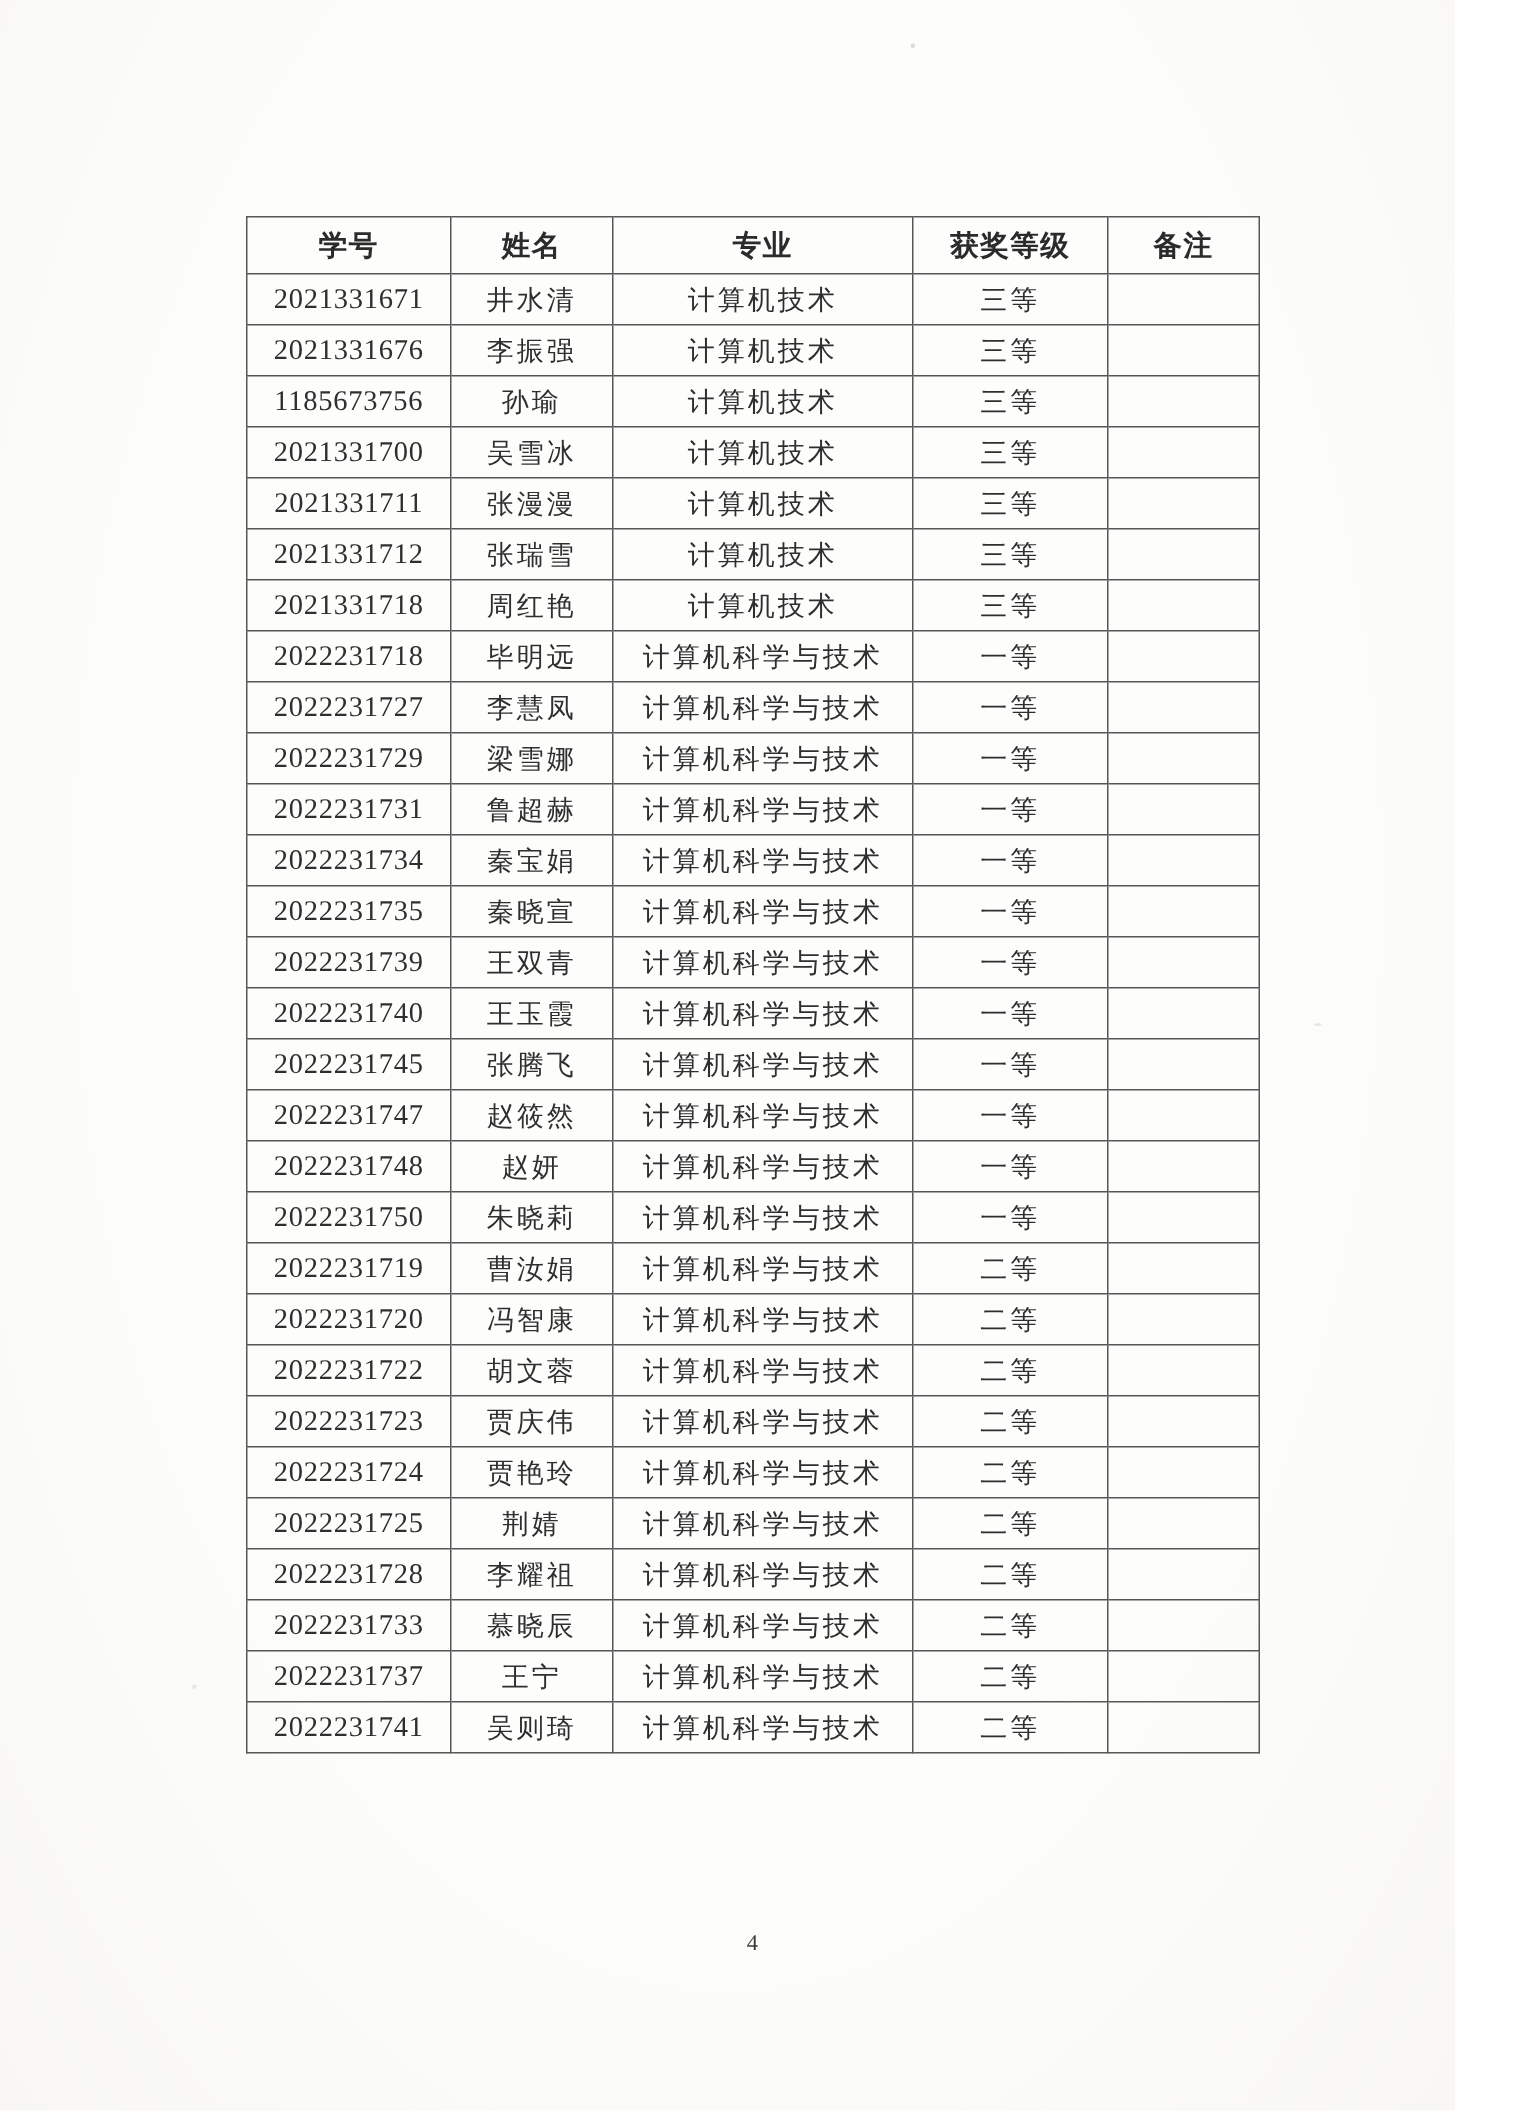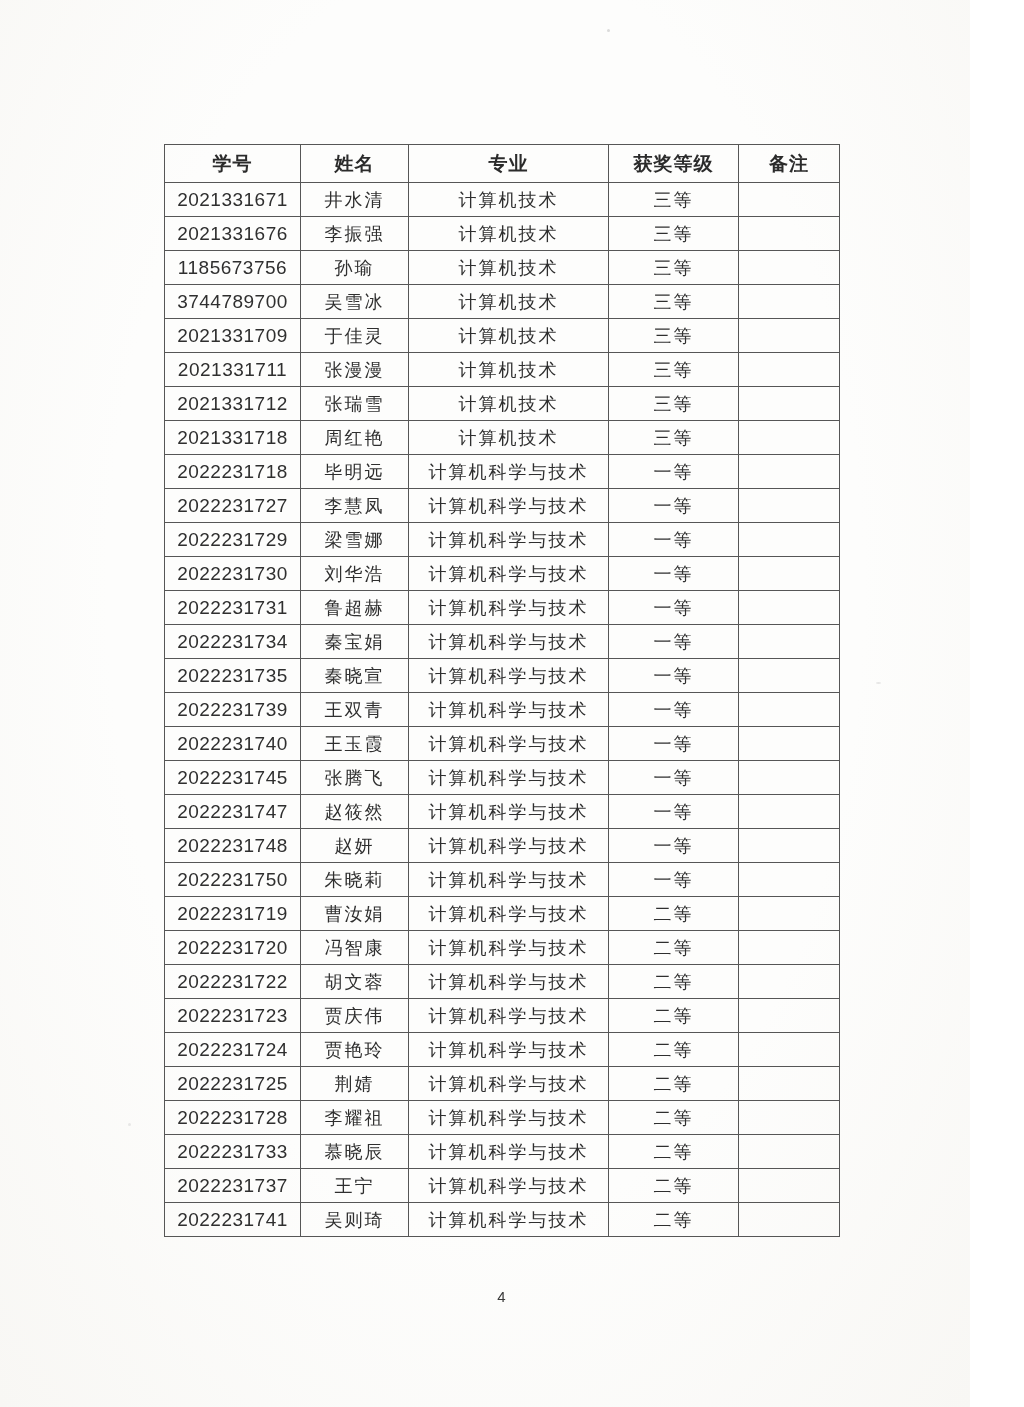--- a/index.html
+++ b/index.html
@@ -1,20 +1,20 @@
 <!DOCTYPE html>
 <html><head>
 <meta charset="utf-8">
 <style>
   html,body{margin:0;padding:0;}
   .page{
     position:relative;
     width:970px;height:1407px;
     background:radial-gradient(ellipse at 50% 42%, #fdfdfc 55%, #f8f7f4 100%);
-    font-family:Liberation Sans, sans-serif;
+    font-family:Liberation Serif, serif;
     color:#2f2f2f;
     overflow:hidden;
   }
   table.award-table{
     position:absolute;left:164px;top:144px;
     border-collapse:collapse;table-layout:fixed;
     background:transparent;
   }
   .award-table th,.award-table td{
     border:1px solid #565656;
@@ -84,29 +84,22 @@
           <td class="c-remark"></td>
         </tr>
         <tr>
           <td class="c-id">1185673756</td>
           <td class="c-name">孙瑜</td>
           <td class="c-major">计算机技术</td>
           <td class="c-award">三等</td>
           <td class="c-remark"></td>
         </tr>
         <tr>
-          <td class="c-id">3744789700</td>
+          <td class="c-id">2021331700</td>
           <td class="c-name">吴雪冰</td>
-          <td class="c-major">计算机技术</td>
-          <td class="c-award">三等</td>
-          <td class="c-remark"></td>
-        </tr>
-        <tr>
-          <td class="c-id">2021331709</td>
-          <td class="c-name">于佳灵</td>
           <td class="c-major">计算机技术</td>
           <td class="c-award">三等</td>
           <td class="c-remark"></td>
         </tr>
         <tr>
           <td class="c-id">2021331711</td>
           <td class="c-name">张漫漫</td>
           <td class="c-major">计算机技术</td>
           <td class="c-award">三等</td>
           <td class="c-remark"></td>
@@ -135,27 +128,20 @@
         <tr>
           <td class="c-id">2022231727</td>
           <td class="c-name">李慧凤</td>
           <td class="c-major">计算机科学与技术</td>
           <td class="c-award">一等</td>
           <td class="c-remark"></td>
         </tr>
         <tr>
           <td class="c-id">2022231729</td>
           <td class="c-name">梁雪娜</td>
-          <td class="c-major">计算机科学与技术</td>
-          <td class="c-award">一等</td>
-          <td class="c-remark"></td>
-        </tr>
-        <tr>
-          <td class="c-id">2022231730</td>
-          <td class="c-name">刘华浩</td>
           <td class="c-major">计算机科学与技术</td>
           <td class="c-award">一等</td>
           <td class="c-remark"></td>
         </tr>
         <tr>
           <td class="c-id">2022231731</td>
           <td class="c-name">鲁超赫</td>
           <td class="c-major">计算机科学与技术</td>
           <td class="c-award">一等</td>
           <td class="c-remark"></td>

